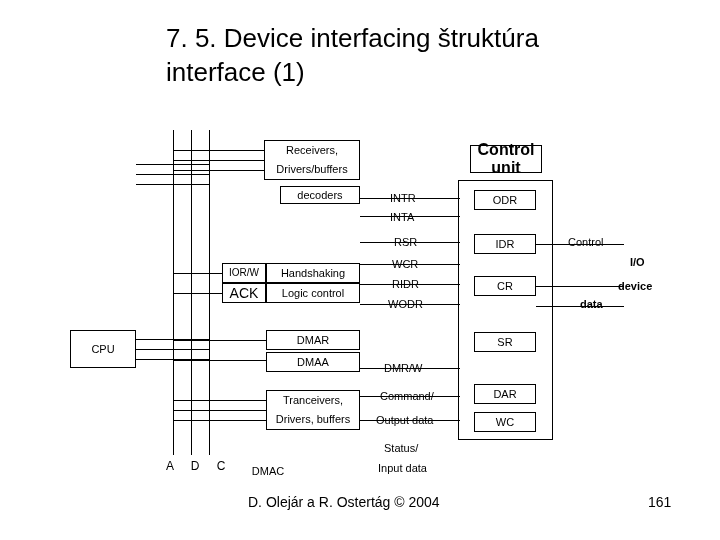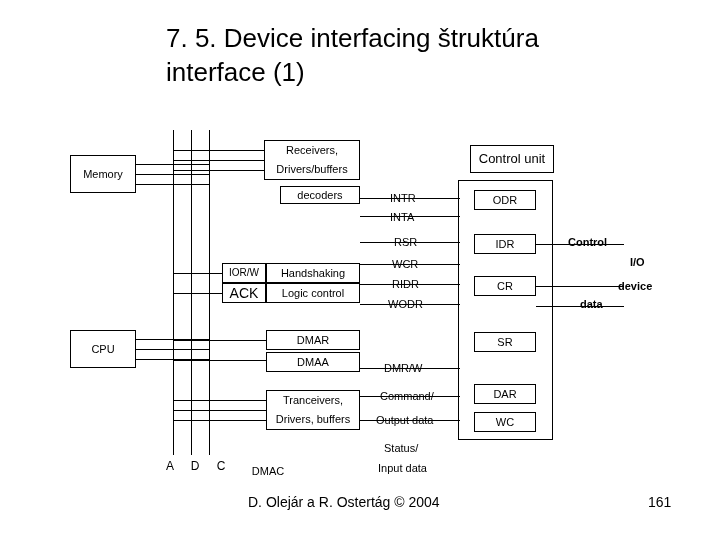--- a/index.html
+++ b/index.html
@@ -13,21 +13,20 @@
   .page{position:absolute;font-size:14px}
   .footer{position:absolute;font-size:14px}
 </style>
 </head>
 <body>
 
 <div class="slide">
 
   <div class="title">7. 5. Device interfacing štruktúra interface (1)</div>
 
-  <div class="box" style="left:70px;top:155px;width:66px;height:38px">Memory</div>
 
   <div class="box" style="left:70px;top:330px;width:66px;height:38px">CPU</div>
 
   <div class="vline" style="left:173px;top:130px;height:325px"></div>
   <div class="vline" style="left:191px;top:130px;height:325px"></div>
   <div class="vline" style="left:209px;top:130px;height:325px"></div>
   <div class="lbl" style="left:166px;top:459px;letter-spacing:7px;font-size:12px">A  D  C</div>
 
   <div class="hline" style="left:136px;top:164px;width:73px"></div>
   <div class="hline" style="left:136px;top:174px;width:73px"></div>
@@ -83,36 +82,36 @@
   <div class="hline" style="left:360px;top:198px;width:100px"></div>
   <div class="hline" style="left:360px;top:216px;width:100px"></div>
   <div class="hline" style="left:360px;top:242px;width:100px"></div>
   <div class="hline" style="left:360px;top:264px;width:100px"></div>
   <div class="hline" style="left:360px;top:284px;width:100px"></div>
   <div class="hline" style="left:360px;top:304px;width:100px"></div>
   <div class="hline" style="left:360px;top:368px;width:100px"></div>
   <div class="hline" style="left:360px;top:396px;width:100px"></div>
   <div class="hline" style="left:360px;top:420px;width:100px"></div>
 
-  <div class="box" style="left:470px;top:145px;width:84px;height:28px;font-weight:normal;font-size:13px">Control unit</div>
+  <div class="box" style="left:470px;top:145px;width:72px;height:28px;font-weight:bold;font-size:16px">Control unit</div>
 
   <div class="right-group" style="left:458px;top:180px;width:95px;height:260px"></div>
 
   <div class="box" style="left:474px;top:190px;width:62px;height:20px">ODR</div>
   <div class="box" style="left:474px;top:234px;width:62px;height:20px">IDR</div>
   <div class="box" style="left:474px;top:276px;width:62px;height:20px">CR</div>
   <div class="box" style="left:474px;top:332px;width:62px;height:20px">SR</div>
   <div class="box" style="left:474px;top:384px;width:62px;height:20px">DAR</div>
   <div class="box" style="left:474px;top:412px;width:62px;height:20px">WC</div>
 
   <div class="hline" style="left:536px;top:244px;width:88px"></div>
   <div class="hline" style="left:536px;top:286px;width:88px"></div>
   <div class="hline" style="left:536px;top:306px;width:88px"></div>
 
-  <div class="lbl" style="left:568px;top:236px;font-weight:bold">Control</div>
+  <div class="lbl" style="left:568px;top:236px;font-weight:normal">Control</div>
   <div class="lbl" style="left:630px;top:256px;font-weight:bold">I/O</div>
   <div class="lbl" style="left:618px;top:280px;font-weight:bold">device</div>
   <div class="lbl" style="left:580px;top:298px;font-weight:bold">data</div>
 
   <div class="footer" style="left:248px;top:494px">D. Olejár a R. Ostertág © 2004</div>
   <div class="page" style="left:648px;top:494px">161</div>
 
 </div>
 
 </body></html>

